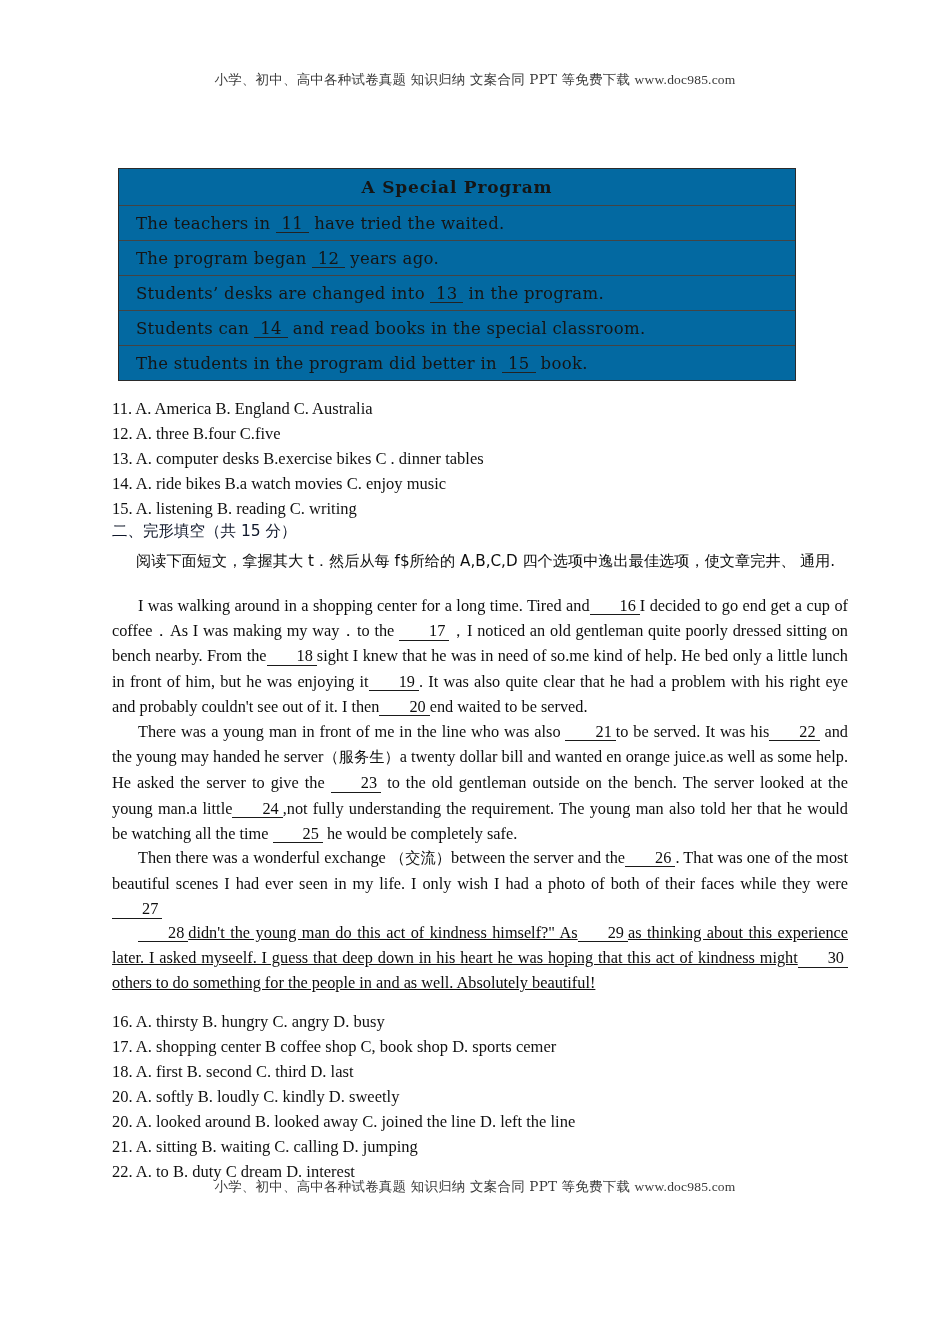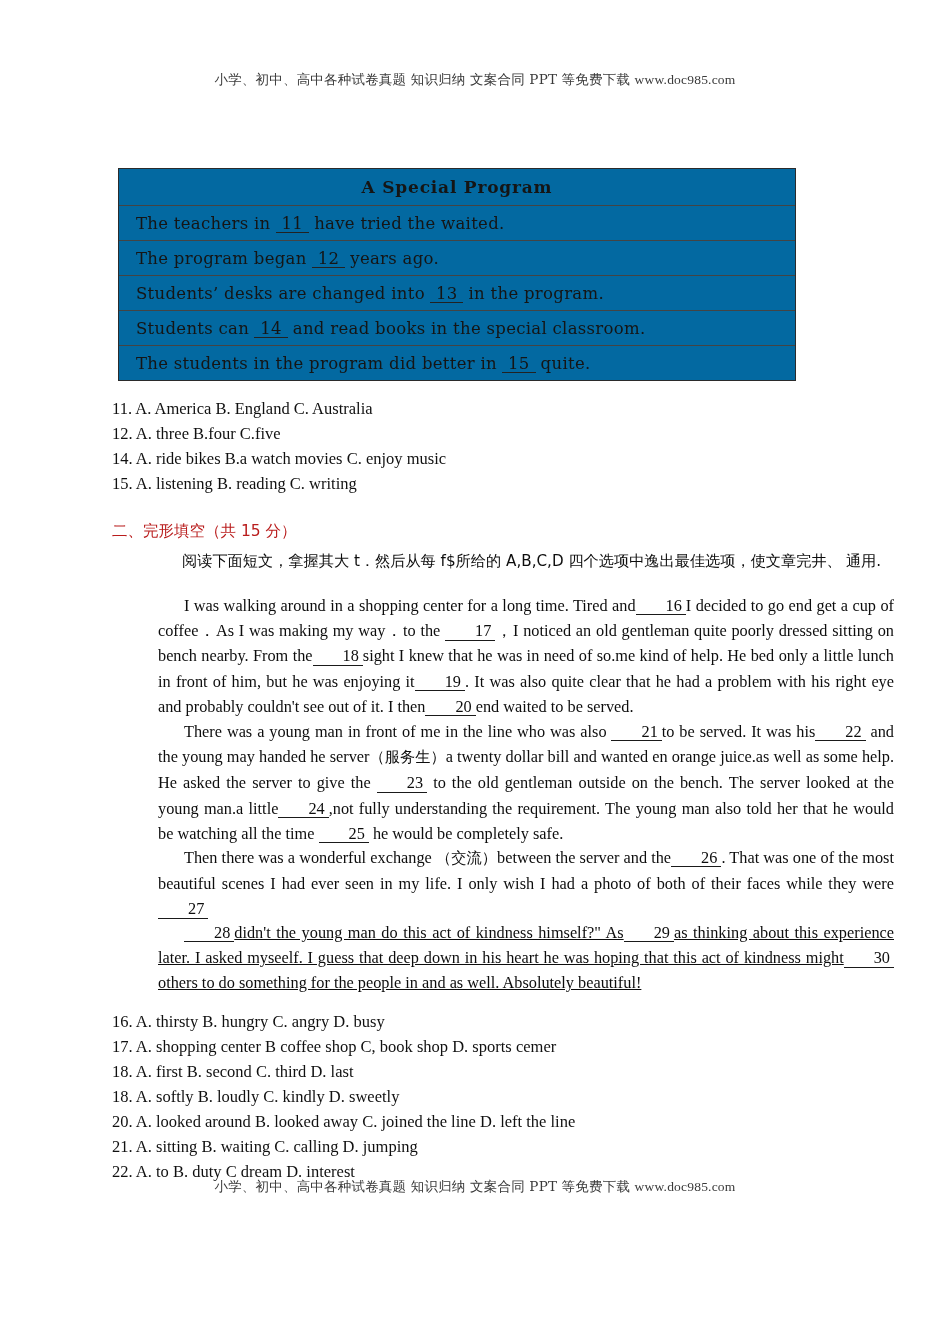--- a/index.html
+++ b/index.html
@@ -97,36 +97,35 @@
     color: #101010;
     white-space: nowrap;
   }
 
   
   .section-head {
     position: absolute;
     left: 112px;
     font-family: "DejaVu Sans", "Liberation Sans", sans-serif;
     font-size: 15.5px;
-    color: #b91c1c;
+    color: #0f172a;
     white-space: nowrap;
   }
 
   
   .para {
     position: absolute;
     left: 112px;
     width: 736px;
     font-family: "Liberation Serif", "DejaVu Serif", serif;
     font-size: 16.3px;
     line-height: 25.2px;
     color: #0d0d0d;
     text-align: justify;
     text-justify: inter-word;
-    margin-left: 46px;
   }
   .para.indent { text-indent: 26px; }
   .para .cn {
     font-family: "DejaVu Sans", "Liberation Sans", sans-serif;
     font-size: 15.2px;
   }
   .iblank {
     display: inline-block;
     border-bottom: 1.3px solid #1a1a1a;
     padding: 0 4px;
@@ -157,27 +156,28 @@
 
     <div class="scan-row">
       <span>Students’ desks are changed into</span><span class="blk">13</span><span>in the program.</span>
     </div>
 
     <div class="scan-row">
       <span>Students can</span><span class="blk">14</span><span>and read books in the special classroom.</span>
     </div>
 
     <div class="scan-row">
-      <span>The students in the program did better in</span><span class="blk">15</span><span>quite.</span>
+      <span>The students in the program did better in</span><span class="blk">15</span><span>book.</span>
     </div>
   </div>
 
   <div class="opt-list" style="top:396px;">
     <div class="opt-line">11. A. America  B. England  C. Australia</div>
     <div class="opt-line">12. A. three  B.four  C.five</div>
+    <div class="opt-line">13. A. computer desks  B.exercise bikes C . dinner tables</div>
     <div class="opt-line">14. A. ride bikes  B.a watch movies  C. enjoy music</div>
     <div class="opt-line">15. A. listening  B. reading   C. writing</div>
   </div>
 
   <div class="section-head" style="top:521px;">二、完形填空（共 15 分）</div>
 
   <div class="para" style="top:548px;">
     <span class="cn" style="display:inline-block; text-indent:24px;">阅读下面短文，拿握其大 t．然后从每 f$所给的 A,B,C,D 四个选项中逸出最佳选项，使文章完井、</span>
     <span class="cn">通用.</span>
   </div>
@@ -195,21 +195,21 @@
   </div>
 
   <div class="para indent" style="top:920px;text-decoration:underline;">
     <span class="iblank">28</span><span>didn't the young man do this act of kindness himself?" As</span><span class="iblank">29</span><span>as thinking about this experience later. I asked myseelf. I guess that deep down in his heart he was hoping that this act of kindness might</span><span class="iblank">30</span><span>others to do something for the people in and as well. Absolutely beautiful!</span>
   </div>
 
   <div class="opt-list" style="top:993px;margin-top:16px;">
     <div class="opt-line">16. A. thirsty  B. hungry  C. angry  D. busy</div>
     <div class="opt-line">17. A. shopping center  B coffee shop  C, book shop  D. sports cemer</div>
     <div class="opt-line">18. A. first  B. second  C. third  D. last</div>
-    <div class="opt-line">18. A. softly  B. loudly  C. kindly  D. sweetly</div>
+    <div class="opt-line">20. A. softly  B. loudly  C. kindly  D. sweetly</div>
     <div class="opt-line">20. A. looked around  B. looked away  C. joined the line  D. left the line</div>
     <div class="opt-line">21. A. sitting  B. waiting  C. calling  D. jumping</div>
     <div class="opt-line">22. A. to  B. duty  C dream  D. interest</div>
   </div>
 
   <div class="watermark bottom">
     <span>小学、初中、高中各种试卷真题 知识归纳 文案合同 PPT 等免费下载</span>
     <span class="url">www.doc985.com</span>
   </div>
 

